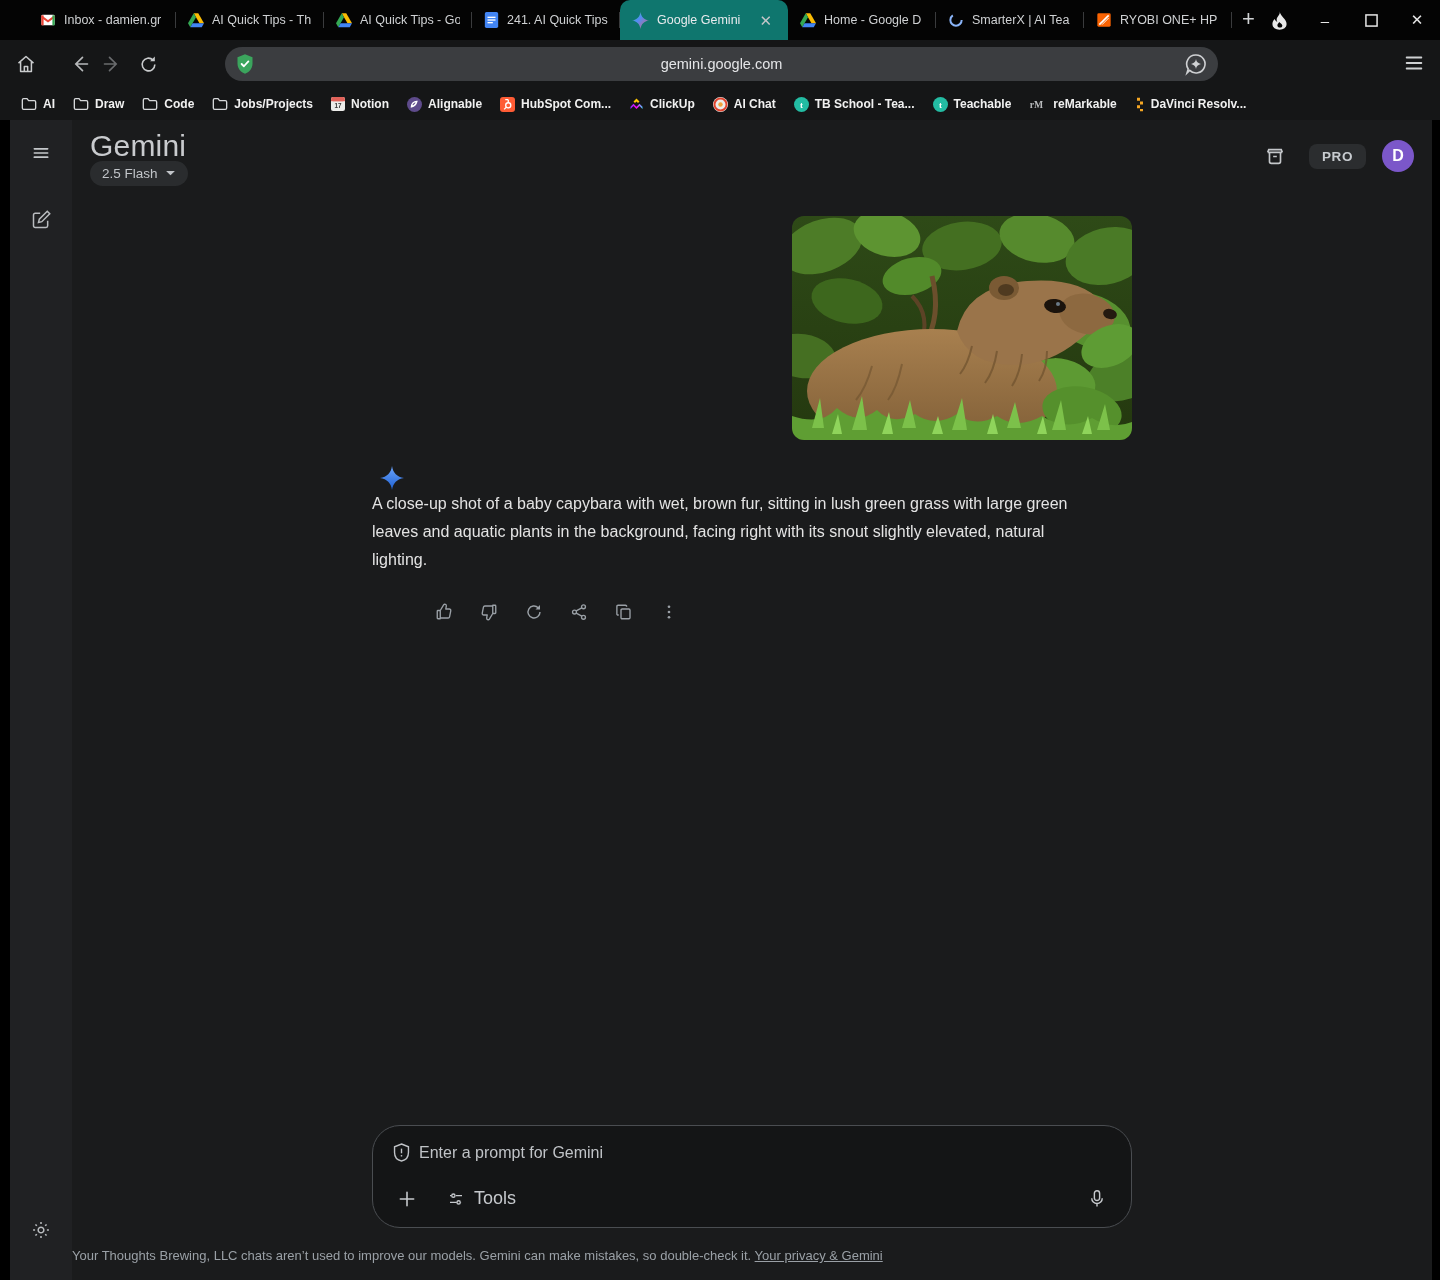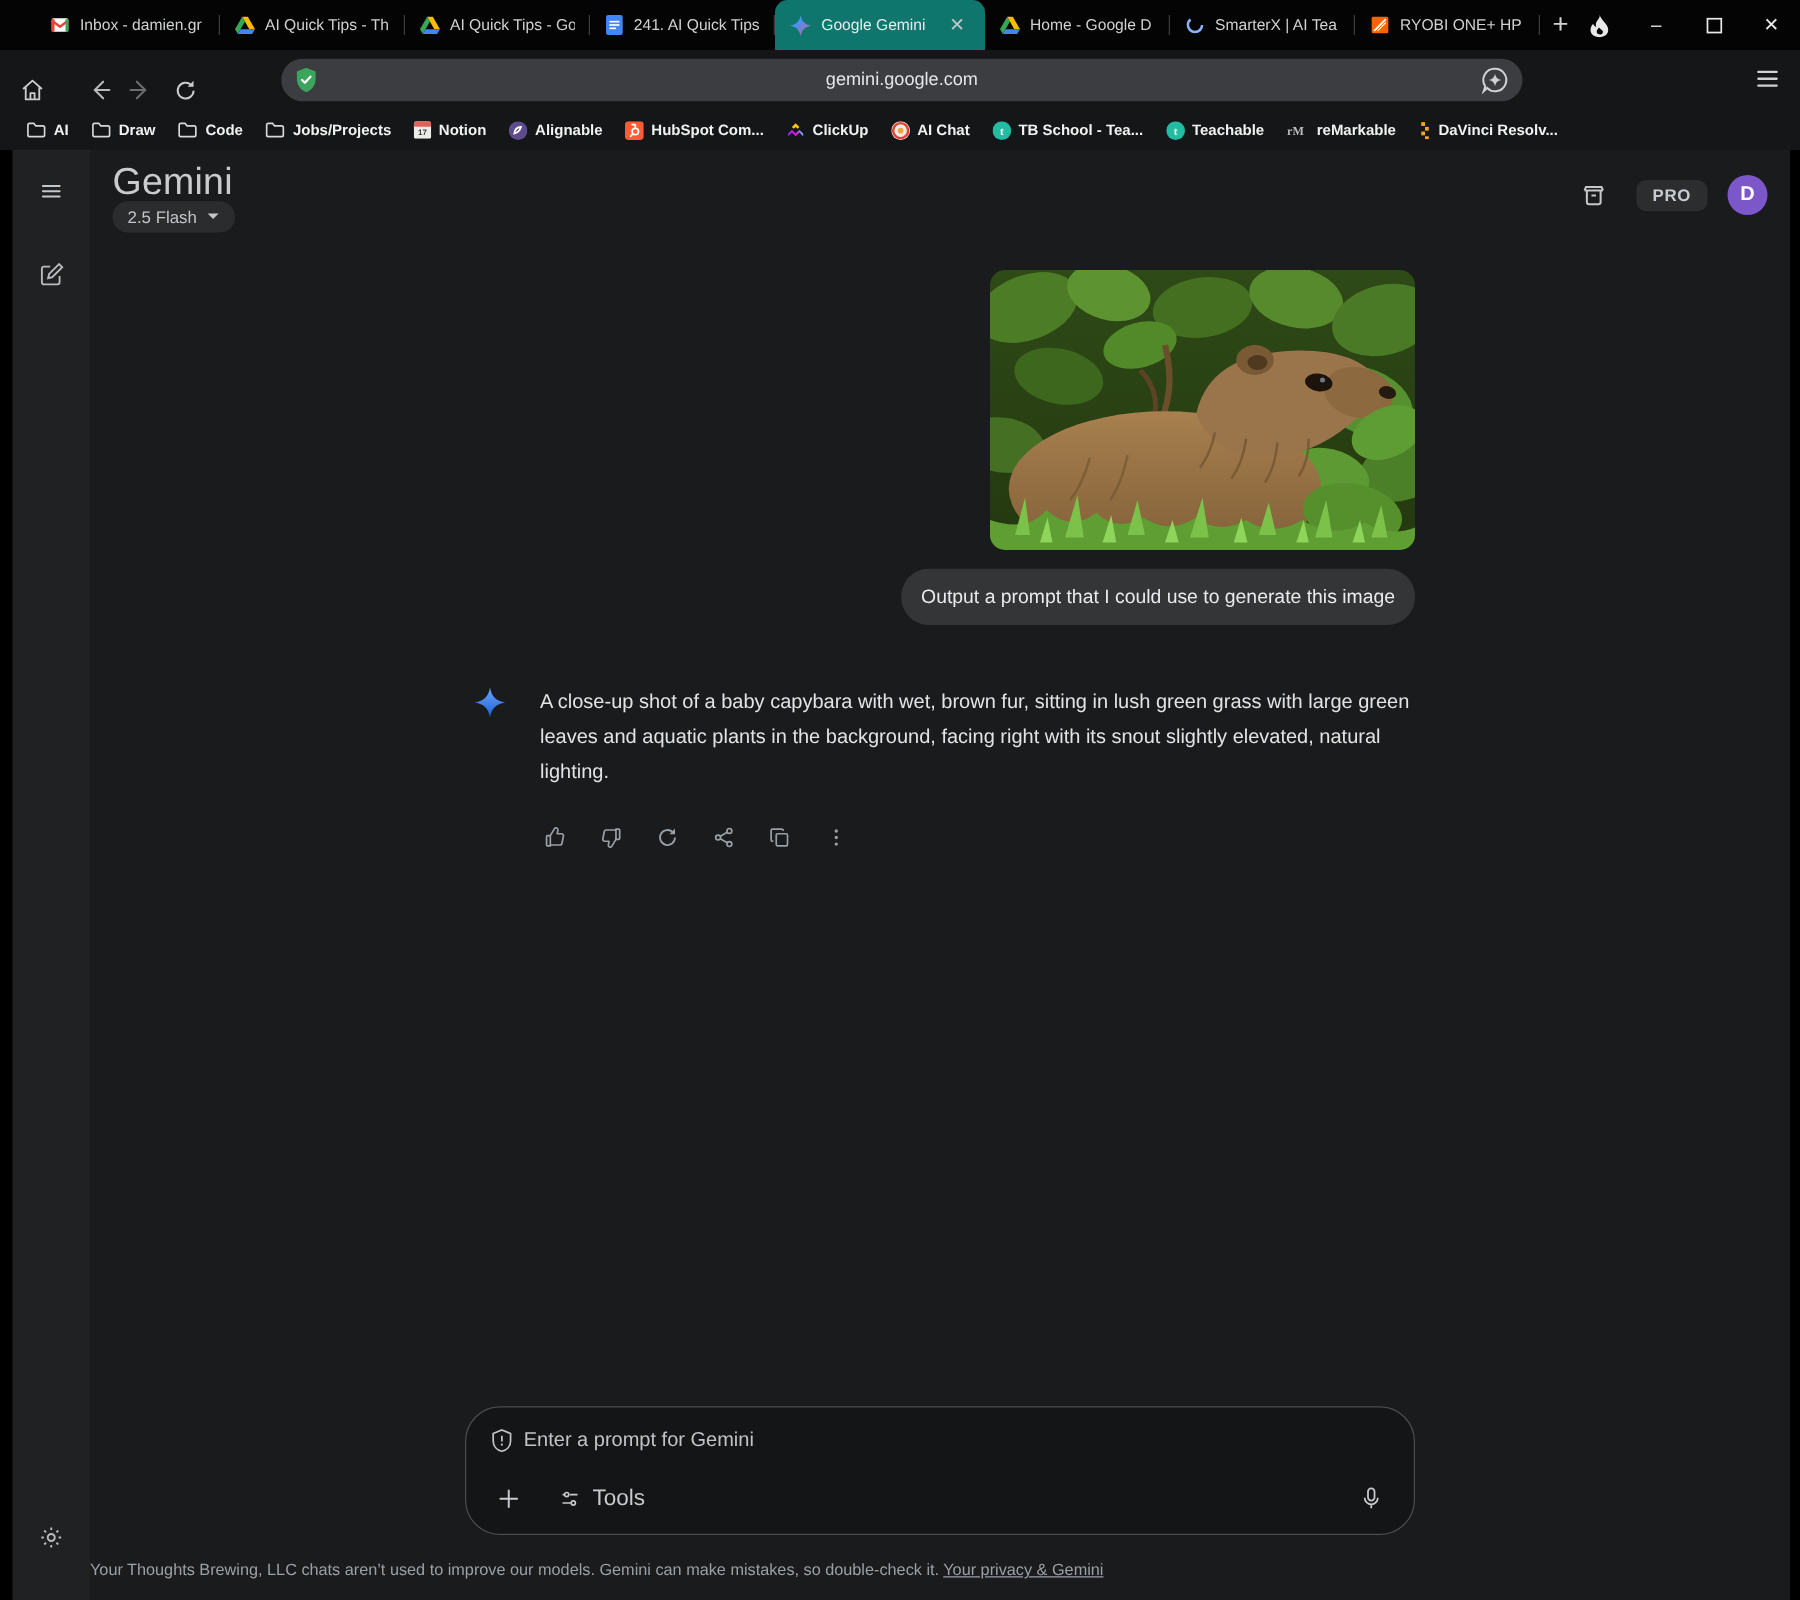--- a/index.html
+++ b/index.html
@@ -12,21 +12,21 @@
   .tab .fav { flex:0 0 auto; }
   .tab-title { white-space:nowrap; overflow:hidden; flex:1; }
   .tab:not(.active)::after { content:""; position:absolute; right:0; top:12px; height:16px; width:1px; background:#3a3b3d; }
   .tab.active { background:#0f766e; border-radius:10px 10px 0 0; width:168px; color:#e8eaed; }
   .tab-close { color:#c3c5c8; font-size:15px; line-height:1; padding:2px 4px; border-radius:50%; cursor:pointer; }
   .newtab-btn { color:#d0d2d4; font-size:22px; font-weight:300; margin:0 0 8px 10px; cursor:pointer; }
   .win-controls { margin-left:auto; display:flex; align-items:center; height:40px; gap:0; }
   .win-btn { width:46px; height:40px; display:flex; align-items:center; justify-content:center; color:#e8e8e8; font-size:15px; cursor:pointer; }
 
   
-  .toolbar { position:absolute; top:40px; left:0; width:1440px; height:48px; background:#151617; display:flex; align-items:flex-end; }
+  .toolbar { position:absolute; top:40px; left:0; width:1440px; height:48px; background:#151617; display:flex; align-items:center; }
   .nav-btn { width:32px; height:32px; display:flex; align-items:center; justify-content:center; border-radius:50%; cursor:pointer; }
   .home-btn { margin-left:10px; }
   .back-btn { margin-left:22px; }
   .urlbar { position:absolute; left:225px; top:7px; width:993px; height:34px; background:#3b3d40; border-radius:17px; display:flex; align-items:center; }
   .url-shield { margin-left:11px; }
   .url-text { position:absolute; left:0; right:0; text-align:center; color:#e4e5e7; font-size:14.5px; }
   .url-ai { position:absolute; right:10px; top:5px; cursor:pointer; }
   .browser-menu { position:absolute; right:15px; top:12px; cursor:pointer; }
 
   
@@ -47,21 +47,21 @@
   .model-pill { position:absolute; left:18px; top:41px; height:25px; background:#2a2c2e; border-radius:13px; display:flex; align-items:center; gap:7px; padding:0 12px; color:#c2c5c9; font-size:13.5px; cursor:pointer; }
   .hdr-right { position:absolute; right:18px; top:18px; display:flex; align-items:center; gap:16px; }
   .hist-btn { width:36px; height:36px; display:flex; align-items:center; justify-content:center; border-radius:50%; cursor:pointer; }
   .pro-badge { background:#2b2d2f; color:#c7cbcf; font-size:13.5px; font-weight:700; letter-spacing:0.6px; padding:5px 13px; border-radius:8px; }
   .avatar { width:32px; height:32px; border-radius:50%; background:#7b57c9; color:#fff; display:flex; align-items:center; justify-content:center; font-size:16px; font-weight:700; cursor:pointer; }
 
   
   .chat { position:absolute; left:50%; width:760px; margin-left:-380px; top:0; }
   .img-card { width:340px; height:224px; margin:96px 0 0 auto; border-radius:12px; overflow:hidden; }
   .user-bubble { margin:15px 0 0 auto; width:fit-content; max-width:560px; background:#333537; border-radius:22px; padding:12px 16px; color:#e8eaed; font-size:15.5px; line-height:21px; }
-  .answer { display:flex; margin-top:48px; }
+  .answer { display:flex; margin-top:24px;flex-direction:column; }
   .spark { width:24px; height:24px; flex:0 0 auto; margin:2px 28px 0 8px; }
   .answer-text { color:#e3e3e3; font-size:16px; line-height:28px; width:708px; }
   .actions { display:flex; gap:13px; margin:22px 0 0 56px; }
   .act-btn { width:32px; height:32px; display:flex; align-items:center; justify-content:center; border-radius:50%; cursor:pointer; }
 
   
   .composer { position:absolute; left:50%; margin-left:-380px; bottom:52px; width:760px; height:103px; border:1px solid #4a4d51; border-radius:28px; background:#141516; }
   .composer-hint { position:absolute; left:20px; top:17px; display:flex; align-items:center; gap:9px; color:#c0c3c7; font-size:16px; cursor:text; }
   .composer-row { position:absolute; left:18px; right:18px; bottom:12px; display:flex; align-items:center; }
   .plus-btn { width:32px; height:32px; display:flex; align-items:center; justify-content:center; border-radius:50%; cursor:pointer; }
@@ -441,21 +441,20 @@
 
           <ellipse cx="318" cy="130 " rx="30" ry="20" fill="#5e9c34" transform="rotate(-24 318 130)"></ellipse>
           <ellipse cx="290" cy="195" rx="40" ry="24" fill="#55902c" transform="rotate(10 290 195)"></ellipse>
 
           <path d="M0 224 L0 200 q30 10 45 -8 q20 18 40 2 q15 16 38 4 q20 14 42 0 q18 14 40 2 q20 14 45 0 q25 16 50 2 q20 12 40 4 L340 224z" fill="#5f9e33"></path>
           <path d="M20 212 l8-30 4 30M60 214 l10-34 5 34M110 212 l8-28 6 28M160 214 l10-32 5 32M215 212 l8-26 6 26M260 214 l9-30 5 30M305 214 l8-26 5 26" fill="#7cc14a"></path>
           <path d="M40 218 l6-20 4 20M90 218 l7-22 4 22M140 218 l6-18 5 18M195 218 l6-20 5 20M245 218 l6-18 4 18M290 218 l6-18 4 18" fill="#8fd45b"></path>
         </svg>
       </div>
 
-      <div class="user-bubble">Output a prompt that I could use to generate this image</div>
 
       <div class="answer">
         <div class="spark">
           <svg width="24" height="24" viewBox="0 0 24 24">
               <defs>
                 <linearGradient id="spk" x1="0" y1="0" x2="0" y2="1">
                   <stop offset="0" stop-color="#6CA6FF"></stop>
                   <stop offset="1" stop-color="#1D5FD0"></stop>
                 </linearGradient>
               </defs>

